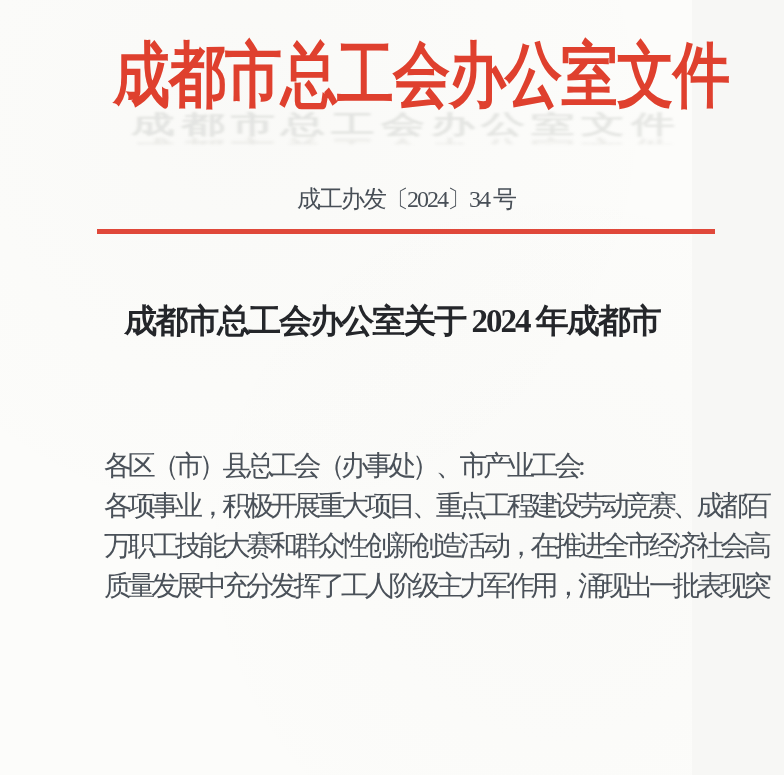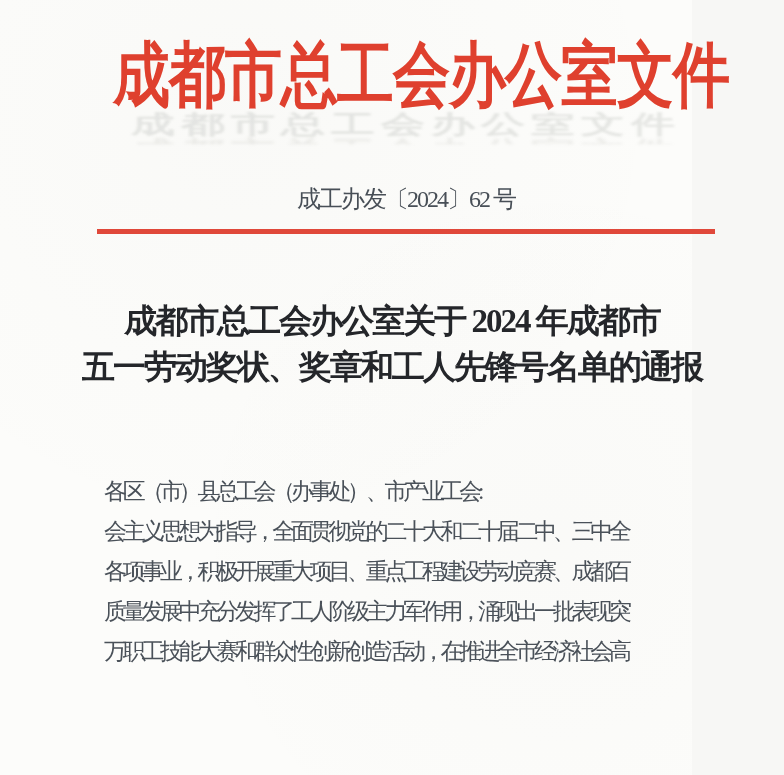--- a/index.html
+++ b/index.html
@@ -49,46 +49,44 @@
   }
   .title{
     position:absolute;left:69px;top:298px;width:646px;
     text-align:center;
     font-size:33px;font-weight:bold;
     letter-spacing:-2px;line-height:46px;
     color:#24262a;
   }
   .title-line{white-space:nowrap;}
   .body-block{
-    position:absolute;left:104px;top:472px;width:624px;
-    font-size:23px;letter-spacing:-4.3px;line-height:40px;
+    position:absolute;left:104px;top:446px;width:624px;
+    font-size:28px;letter-spacing:-4.3px;line-height:40px;
     color:#4a5159;
   }
   .line{white-space:nowrap;}
   .line.indent{padding-left:46px;}
 </style>
 </head>
 <body>
 
 <div class="page">
 
   <div class="letterhead">成都市总工会办公室文件</div>
 
   <div class="bleed">成都市总工会办公室文件</div>
 
-  <div class="docnum">成工办发〔2024〕62 号</div>
+  <div class="docnum">成工办发〔2024〕34 号</div>
 
   <div class="rule"></div>
 
   <div class="title">
     <div class="title-line">成都市总工会办公室关于 2024 年成都市</div>
-    <div class="title-line">五一劳动奖状、奖章和工人先锋号名单的通报</div>
   </div>
 
   <div class="body-block">
     <div class="line">各区（市）县总工会（办事处）、市产业工会:</div>
-    <div class="line">会主义思想为指导，全面贯彻党的二十大和二十届二中、三中全</div>
     <div class="line">各项事业，积极开展重大项目、重点工程建设劳动竞赛、成都百</div>
+    <div class="line">万职工技能大赛和群众性创新创造活动，在推进全市经济社会高</div>
     <div class="line">质量发展中充分发挥了工人阶级主力军作用，涌现出一批表现突</div>
-    <div class="line">万职工技能大赛和群众性创新创造活动，在推进全市经济社会高</div>
   </div>
 
 </div>
 
 </body></html>

